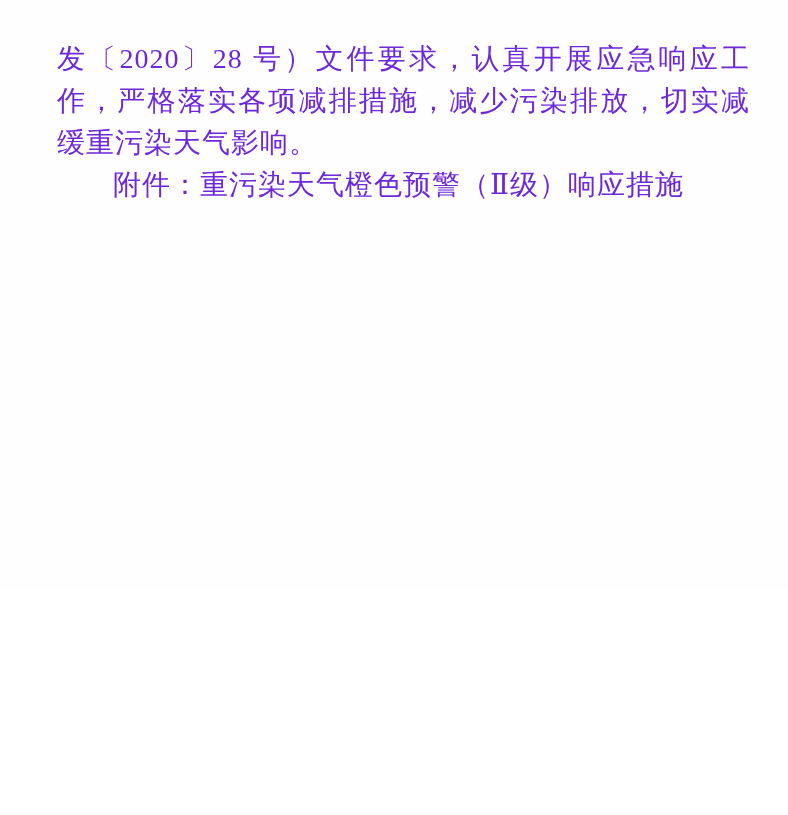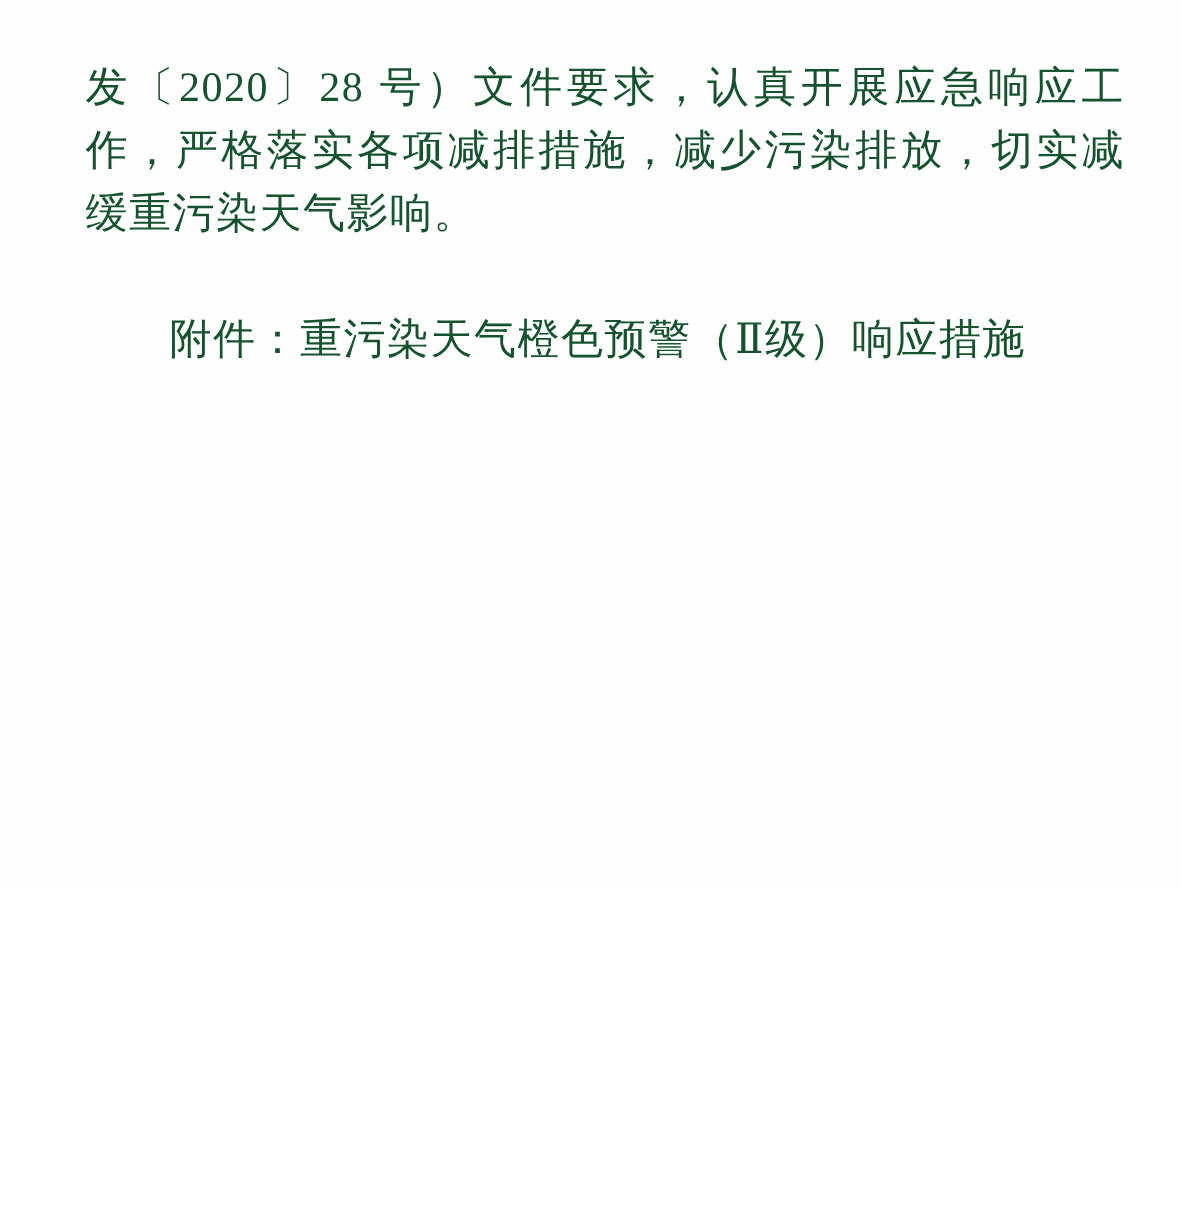--- a/index.html
+++ b/index.html
@@ -7,39 +7,38 @@
     padding: 0;
     background: #ffffff;
   }
   .page {
     position: relative;
     width: 788px;
     height: 590px;
     background: #fefefe;
     overflow: hidden;
     font-family: "Liberation Serif", "DejaVu Serif", serif;
-    color: #14532d;
+    color: #6d28d9;
   }
   .body-text {
     padding: 38px 38px 0 57px;
   }
   .para {
     margin: 0;
     font-size: 28px;
     line-height: 42px;
     letter-spacing: 1px;
     text-align: justify;
     text-justify: inter-character;
     font-weight: 500;
   }
   .para.indent {
     text-indent: 2em;
   }
   .para.attachment {
-    margin-top: 42px;
     text-indent: 2em;
     text-align: left;
   }
   .signature {
     position: absolute;
     left: 258px;
     top: 620px;
     width: 440px;
     font-size: 28px;
     line-height: 49px;

